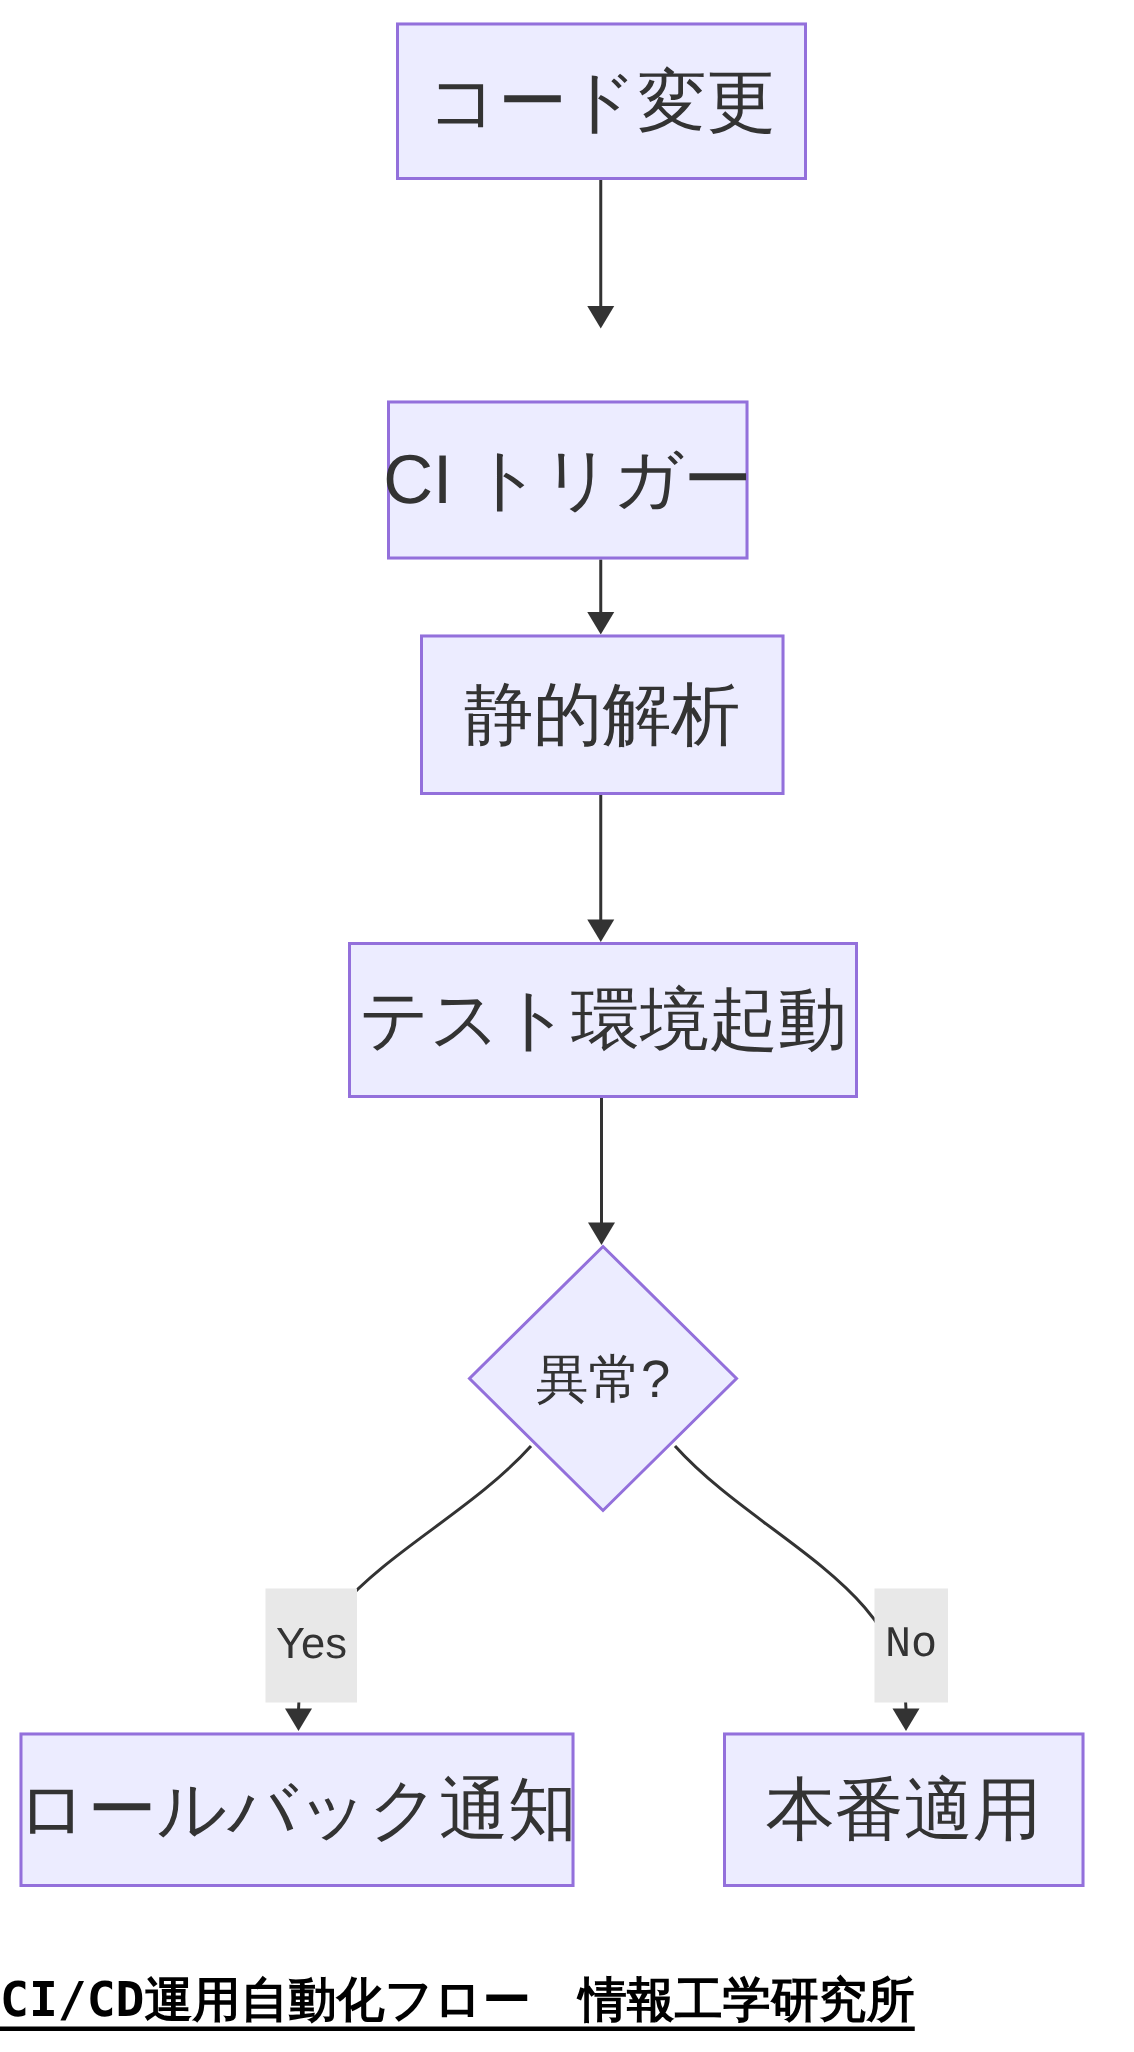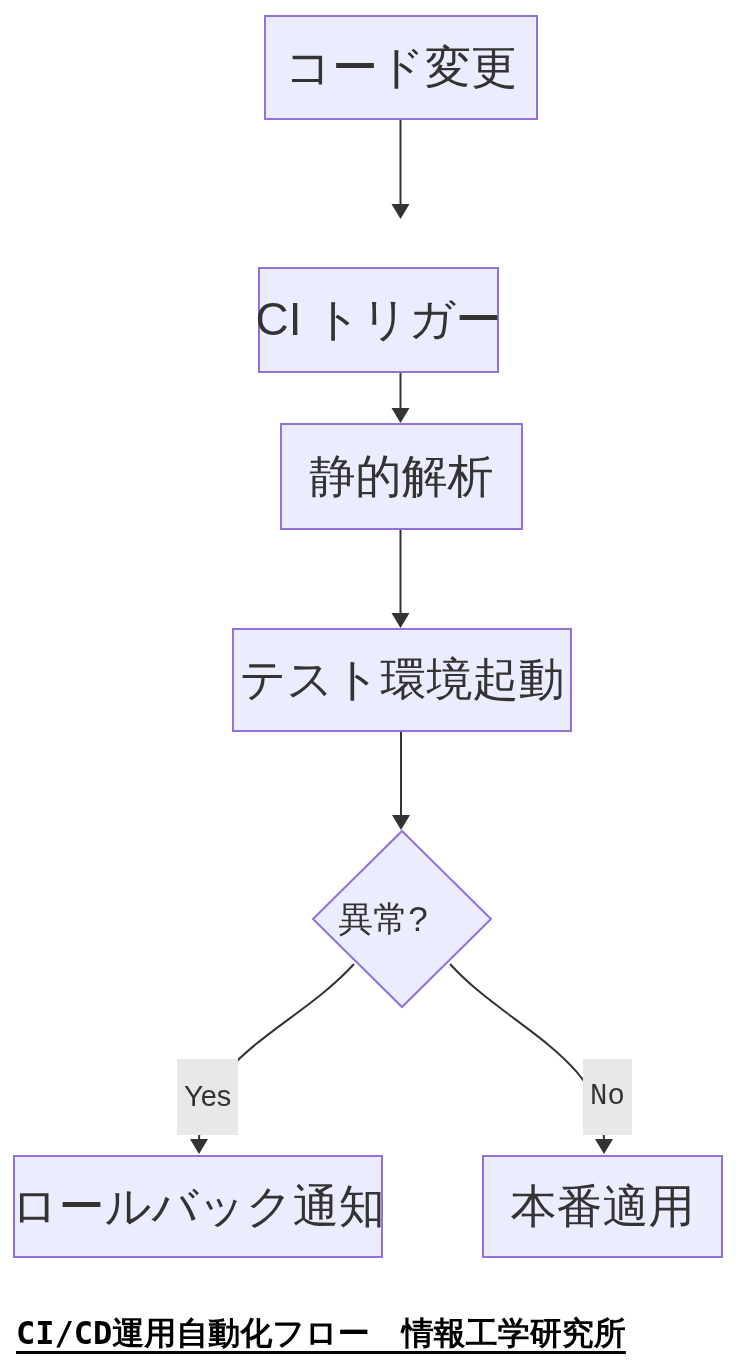--- a/index.html
+++ b/index.html
@@ -62,21 +62,20 @@
     left: 0;
     top: 1312px;
     z-index: 3;
     font-family: "DejaVu Sans Mono", "Liberation Mono", monospace;
     font-size: 32px;
     font-weight: bold;
     color: #000000;
     text-decoration: underline;
     text-underline-offset: 7px;
     white-space: nowrap;
-    padding-left: 16px;
   }
 </style>
 </head>
 <body>
 
 <div class="canvas">
 
   <svg class="edge-svg" viewBox="0 0 756 1368" xmlns="http://www.w3.org/2000/svg">
 
     <g>
@@ -113,21 +112,21 @@
   </svg>
 
   <div class="node" style="left:264px; top:15px;  width:274px; height:105px;">コード変更</div>
 
   <div class="node" style="left:258px; top:219px; width:241px; height:106px;margin-top:48px;">CI トリガー</div>
 
   <div class="node" style="left:232px; top:628px; width:340px; height:104px;">テスト環境起動</div>
 
   <div class="node" style="left:280px; top:423px; width:243px; height:107px;">静的解析</div>
 
-  <div class="diamond-label" style="left:294px; top:831px; width:178px; height:176px;">異常?</div>
+  <div class="diamond-label" style="left:313px; top:831px; width:178px; height:176px;">異常?</div>
 
   <div class="node" style="left:13px; top:1155px; width:370px; height:103px;">ロールバック通知</div>
 
   <div class="node" style="left:482px; top:1155px; width:241px; height:103px;">本番適用</div>
 
   <div class="edge-label" style="left:177px; top:1059px;">Yes</div>
 
   <div class="edge-label" style="left:583px; top:1059px;font-family:Liberation Mono, monospace;">No</div>
 
   <div class="caption">CI/CD運用自動化フロー　情報工学研究所</div>

